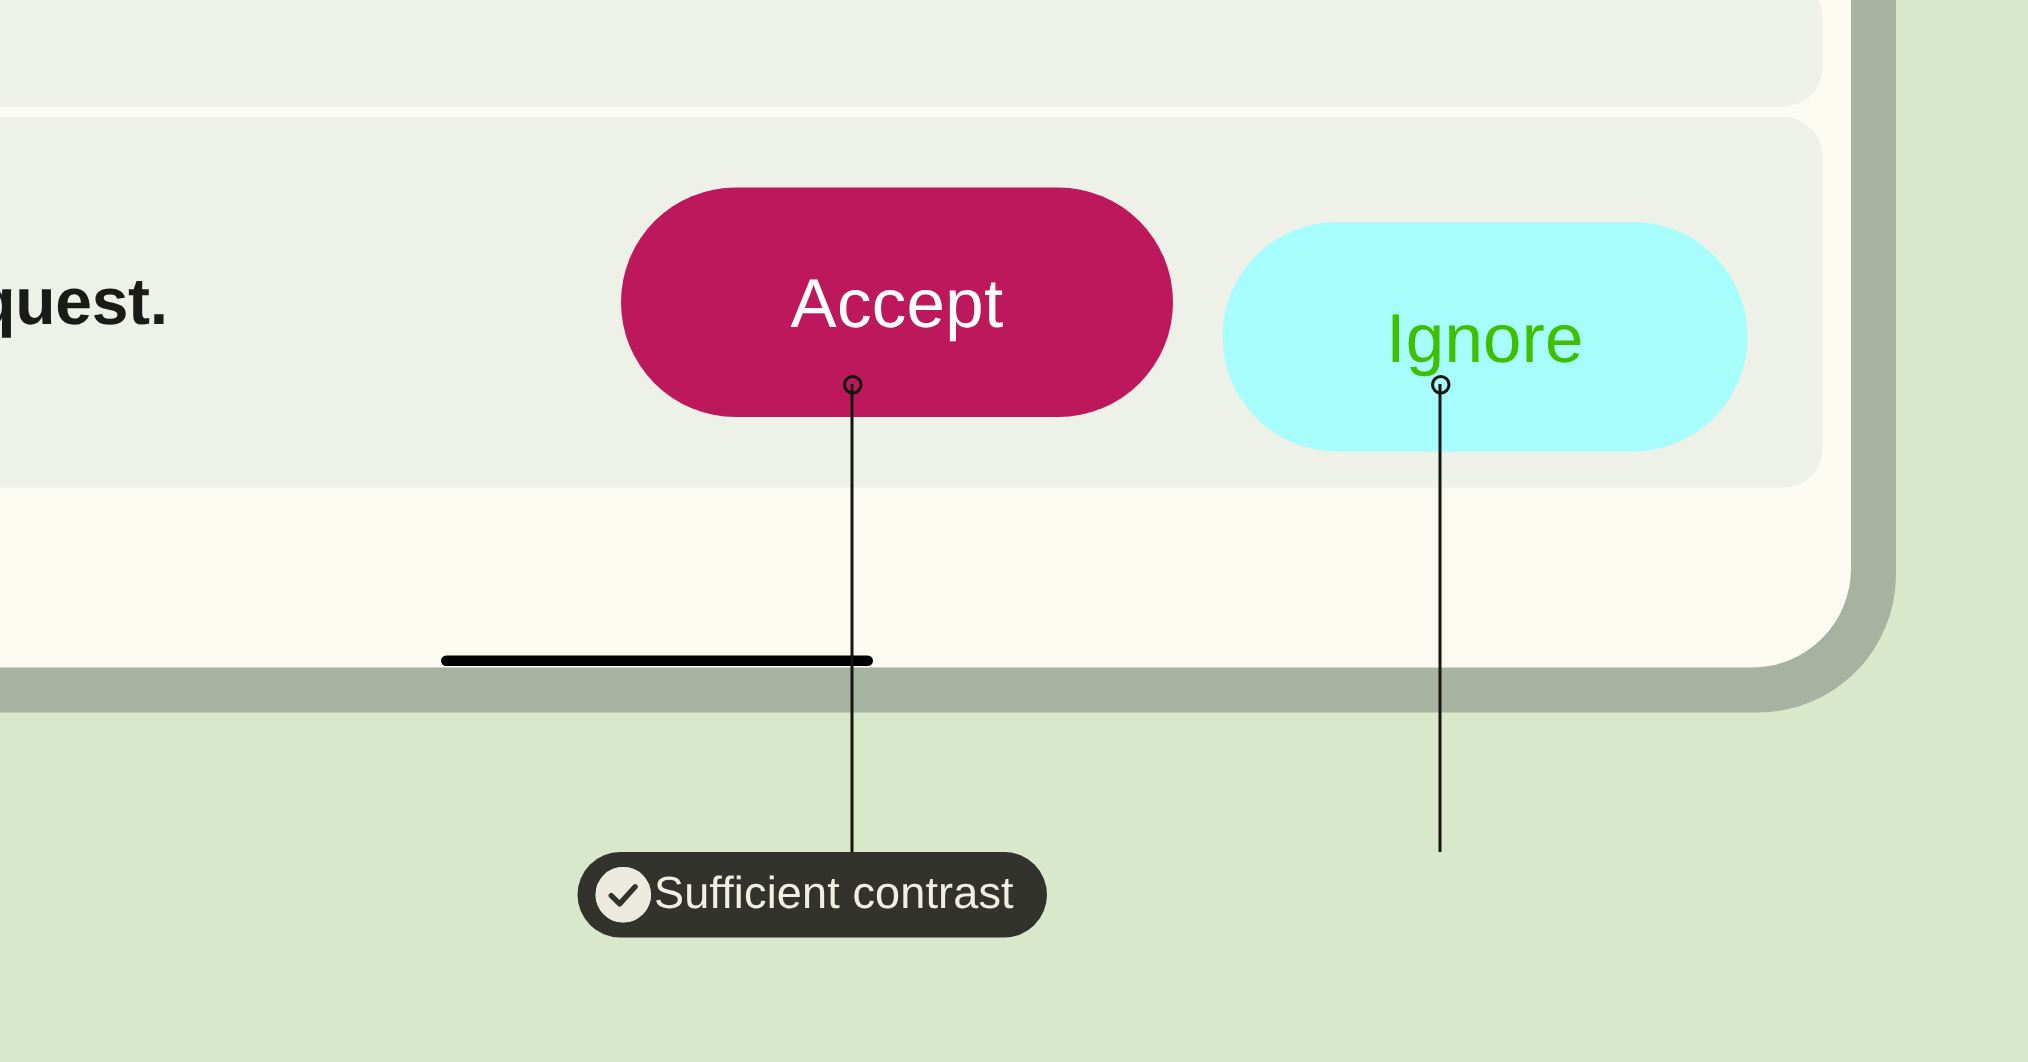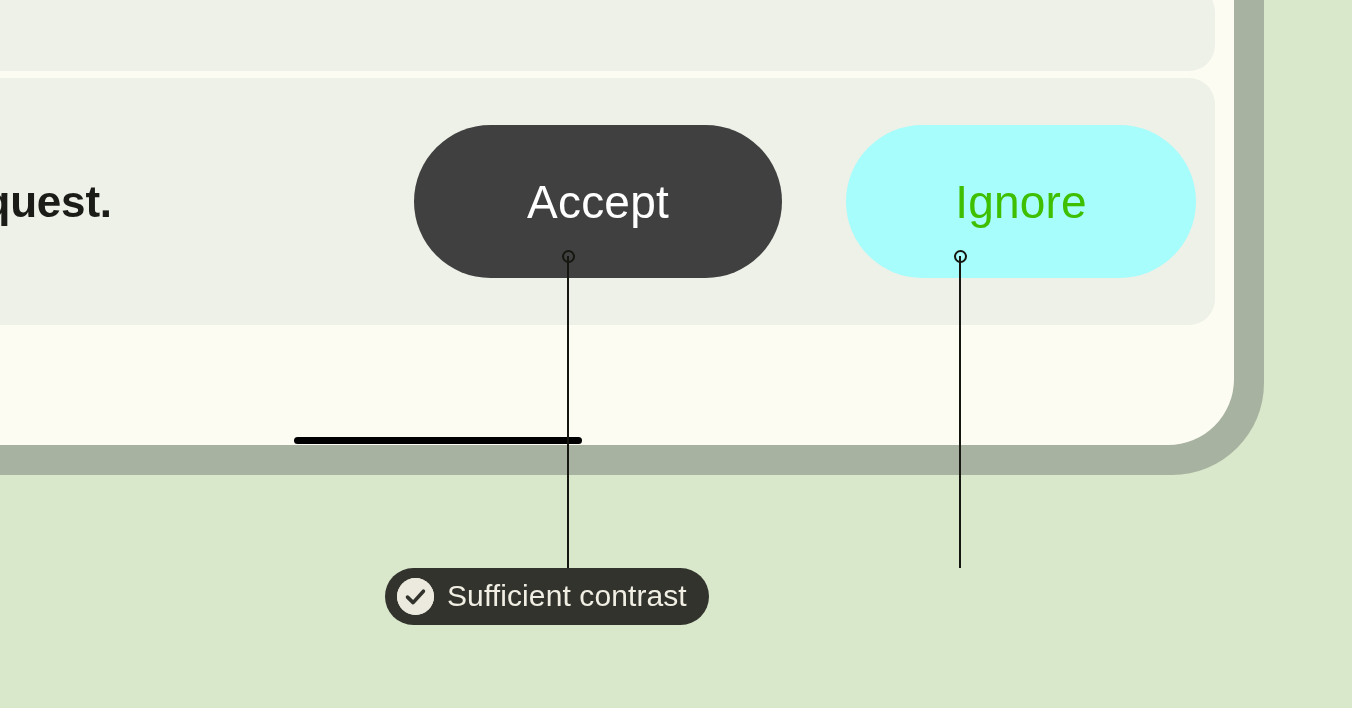--- a/index.html
+++ b/index.html
@@ -93,29 +93,30 @@
     letter-spacing: 0.2px;
     display: flex;
     align-items: center;
     justify-content: center;
     cursor: pointer;
   }
 
   .btn-accept {
     left: 804px;
     width: 368px;
-    background: #404040;
+    background: #be185d;
     color: #ffffff;
   }
 
   .btn-ignore {
-    left: 1236px;
+    left: 1205px;
     width: 350px;
     background: #a6fdfb;
     color: #3ec000;
+    margin-top: 23px;
   }
 
   
   .home-indicator {
     position: absolute;
     left: 684px;
     top: 707px;
     width: 288px;
     height: 7px;
     background: #000000;
@@ -146,21 +147,21 @@
     top: 0;
   }
 
   .badge {
     position: absolute;
     height: 57px;
     border-radius: 29px;
     background: #33332e;
     display: flex;
     align-items: center;
-    gap: 13px;
+    gap: 2px;
     padding: 0 22px 0 12px;
     white-space: nowrap;
   }
 
   .badge-label {
     font-size: 30px;
     font-weight: 400;
     color: #f1efe4;
     letter-spacing: 0.1px;
     line-height: 1;

